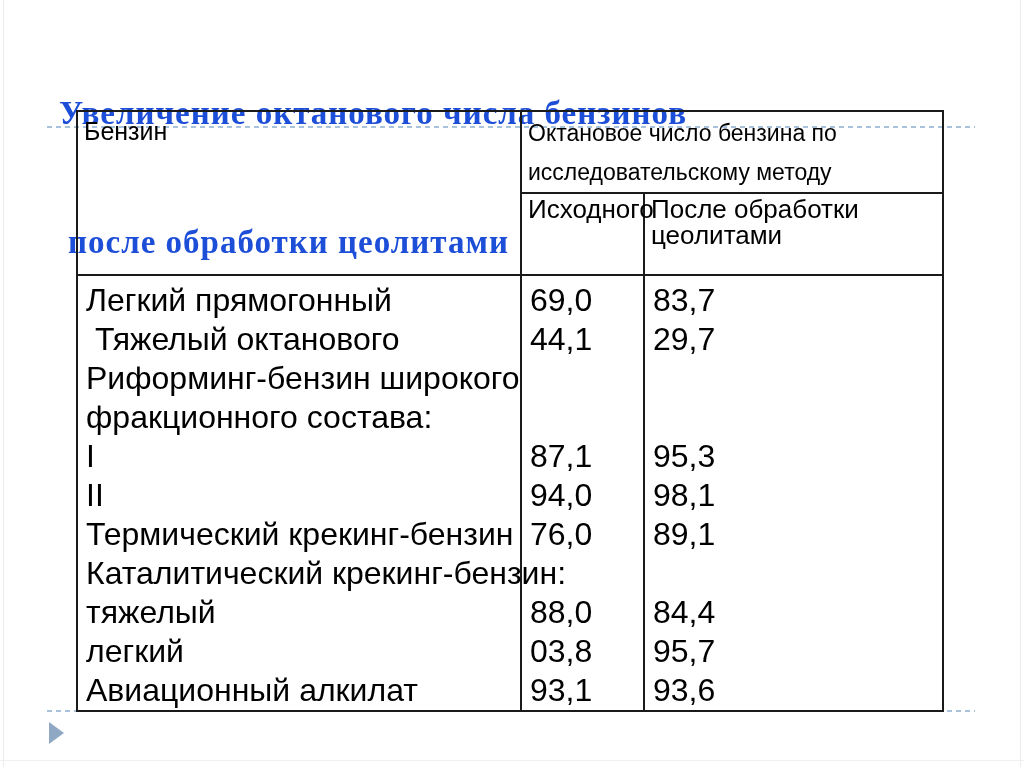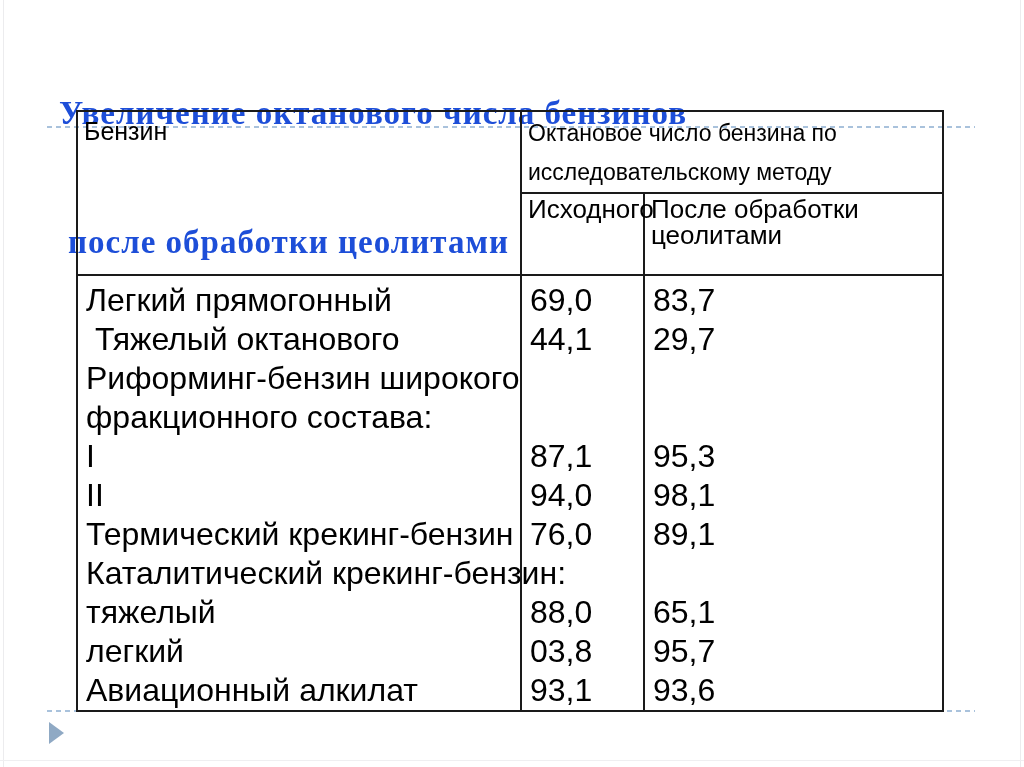--- a/index.html
+++ b/index.html
@@ -173,21 +173,21 @@
       <td>89,1</td>
     </tr>
     <tr>
       <td>Каталитический крекинг-бензин:</td>
       <td></td>
       <td></td>
     </tr>
     <tr>
       <td>тяжелый</td>
       <td>88,0</td>
-      <td>65,1</td>
+      <td>84,4</td>
     </tr>
     <tr>
       <td>легкий</td>
       <td>03,8</td>
       <td>95,7</td>
     </tr>
     <tr class="last">
       <td>Авиационный алкилат</td>
       <td>93,1</td>
       <td>93,6</td>

